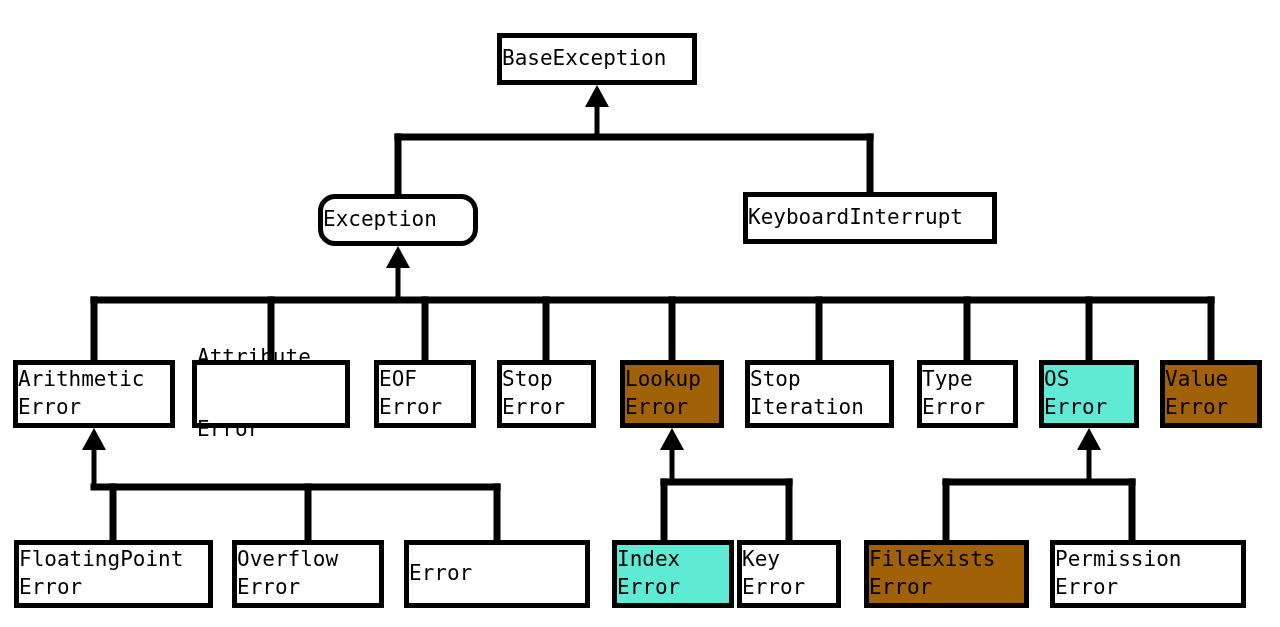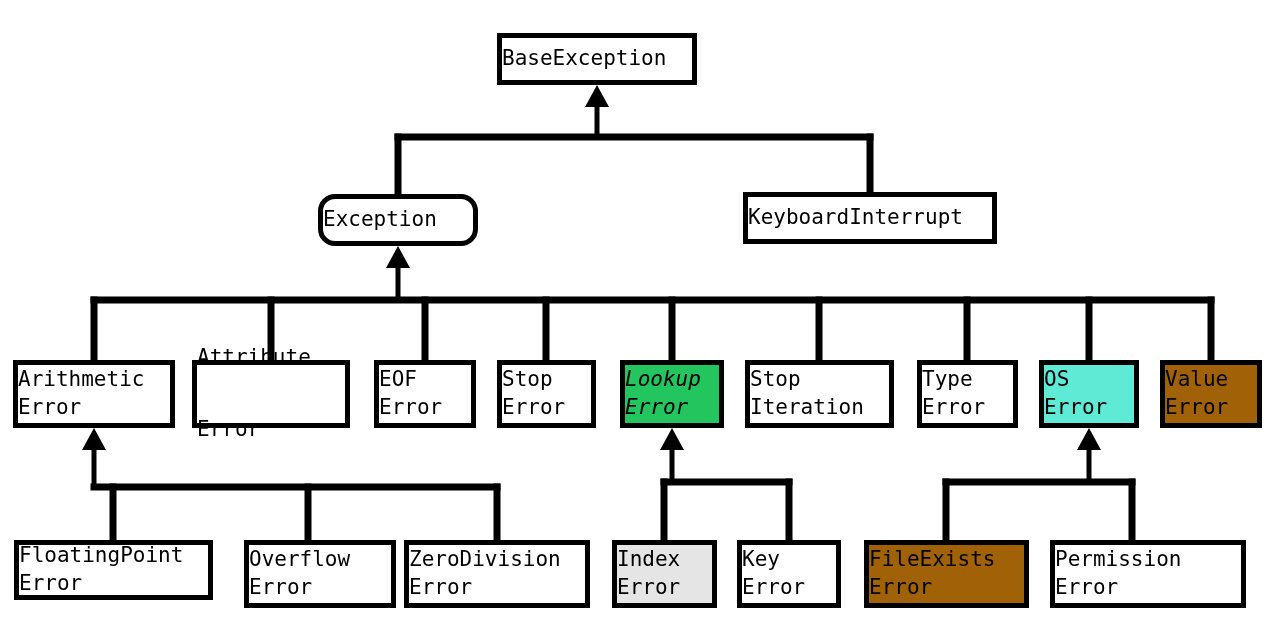--- a/index.html
+++ b/index.html
@@ -87,26 +87,26 @@
       <polygon points="1089,428 1077,450 1101,450" fill="#000000"></polygon>
     </svg>
   <div id="nodes-layer">
       <div class="node" style="left: 497px; top: 33px; width: 200px; height: 52px; border-color: rgb(0, 0, 0); background: rgb(255, 255, 255);"><span>BaseException</span></div>
       <div class="node" style="left: 318px; top: 194px; width: 160px; height: 52px; border-color: rgb(0, 0, 0); background: rgb(255, 255, 255); border-radius: 17px;"><span>Exception</span></div>
       <div class="node" style="left: 743px; top: 192px; width: 254px; height: 52px; border-color: rgb(0, 0, 0); background: rgb(255, 255, 255);"><span>KeyboardInterrupt</span></div>
       <div class="node" style="left: 13px; top: 360px; width: 162px; height: 68px; border-color: rgb(0, 0, 0); background: rgb(255, 255, 255);"><span>Arithmetic</span><span class="line2">Error</span></div>
       <div class="node" style="left: 192px; top: 360px; width: 158px; height: 68px; border-color: rgb(0, 0, 0); background: rgb(255, 255, 255); gap: 44px;"><span>Attribute</span><span class="line2">Error</span></div>
       <div class="node" style="left: 374px; top: 360px; width: 102px; height: 68px; border-color: rgb(0, 0, 0); background: rgb(255, 255, 255);"><span>EOF</span><span class="line2">Error</span></div>
       <div class="node" style="left: 497px; top: 360px; width: 99px; height: 68px; border-color: rgb(0, 0, 0); background: rgb(255, 255, 255);"><span>Stop</span><span class="line2">Error</span></div>
-      <div class="node" style="left: 620px; top: 360px; width: 104px; height: 68px; border-color: rgb(0, 0, 0); background: #22c55e; font-style: italic;"><span>Lookup</span><span class="line2">Error</span></div>
+      <div class="node" style="left: 620px; top: 360px; width: 104px; height: 68px; border-color: rgb(0, 0, 0); background: #a16207;"><span>Lookup</span><span class="line2">Error</span></div>
       <div class="node" style="left: 745px; top: 360px; width: 149px; height: 68px; border-color: rgb(0, 0, 0); background: rgb(255, 255, 255);"><span>Stop</span><span class="line2">Iteration</span></div>
       <div class="node" style="left: 917px; top: 360px; width: 101px; height: 68px; border-color: rgb(0, 0, 0); background: rgb(255, 255, 255);"><span>Type</span><span class="line2">Error</span></div>
       <div class="node" style="left: 1039px; top: 360px; width: 100px; height: 68px; border-color: rgb(0, 0, 0); background: #5eead4;"><span>OS</span><span class="line2">Error</span></div>
       <div class="node" style="left: 1160px; top: 360px; width: 102px; height: 68px; border-color: rgb(0, 0, 0); background: #a16207;"><span>Value</span><span class="line2">Error</span></div>
-      <div class="node" style="left: 14px; top: 540px; width: 199px; height: 60px; border-color: rgb(0, 0, 0); background: rgb(255, 255, 255);"><span>FloatingPoint</span><span class="line2">Error</span></div>
-      <div class="node" style="left: 232px; top: 540px; width: 152px; height: 68px; border-color: rgb(0, 0, 0); background: rgb(255, 255, 255); margin-left: 12px;"><span>Overflow</span><span class="line2">Error</span></div>
-      <div class="node" style="left: 404px; top: 540px; width: 186px; height: 68px; border-color: rgb(0, 0, 0); background: rgb(255, 255, 255);"><span>ZeroDivision</span><span class="line2">Error</span></div>
-      <div class="node" style="left: 612px; top: 540px; width: 105px; height: 68px; border-color: rgb(0, 0, 0); background: #e5e5e5;"><span>Index</span><span class="line2">Error</span></div>
+      <div class="node" style="left: 14px; top: 540px; width: 199px; height: 68px; border-color: rgb(0, 0, 0); background: rgb(255, 255, 255);"><span>FloatingPoint</span><span class="line2">Error</span></div>
+      <div class="node" style="left: 232px; top: 540px; width: 152px; height: 68px; border-color: rgb(0, 0, 0); background: rgb(255, 255, 255);"><span>Overflow</span><span class="line2">Error</span></div>
+      <div class="node" style="left: 404px; top: 540px; width: 186px; height: 68px; border-color: rgb(0, 0, 0); background: rgb(255, 255, 255);"><span class="line2">Error</span></div>
+      <div class="node" style="left: 612px; top: 540px; width: 122px; height: 68px; border-color: rgb(0, 0, 0); background: #5eead4;"><span>Index</span><span class="line2">Error</span></div>
       <div class="node" style="left: 737px; top: 540px; width: 104px; height: 68px; border-color: rgb(0, 0, 0); background: rgb(255, 255, 255);"><span>Key</span><span class="line2">Error</span></div>
       <div class="node" style="left: 864px; top: 540px; width: 165px; height: 68px; border-color: rgb(0, 0, 0); background: #a16207;"><span>FileExists</span><span class="line2">Error</span></div>
       <div class="node" style="left: 1050px; top: 540px; width: 196px; height: 68px; border-color: rgb(0, 0, 0); background: rgb(255, 255, 255);"><span>Permission</span><span class="line2">Error</span></div>
     </div>
 </div>
 
 </body></html>

